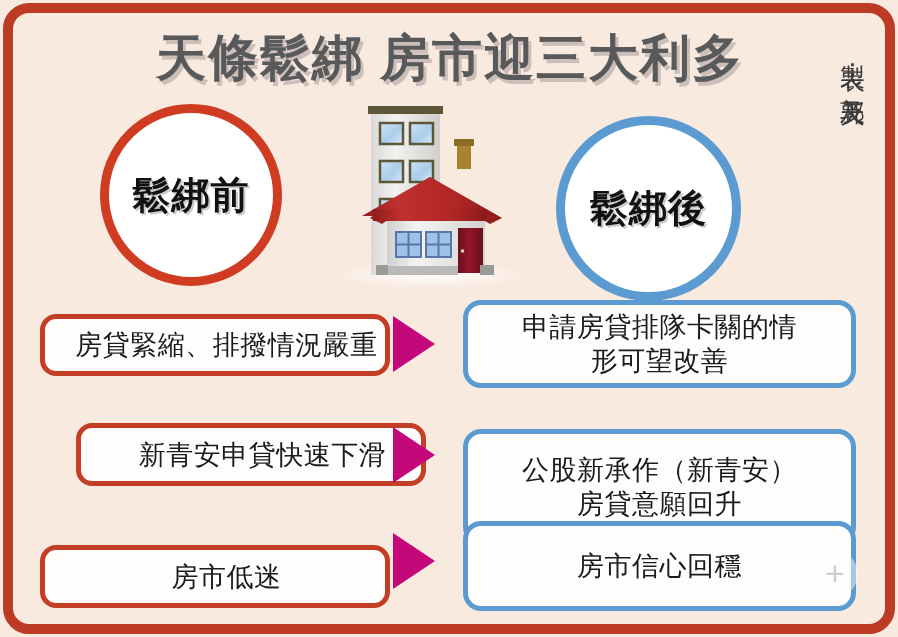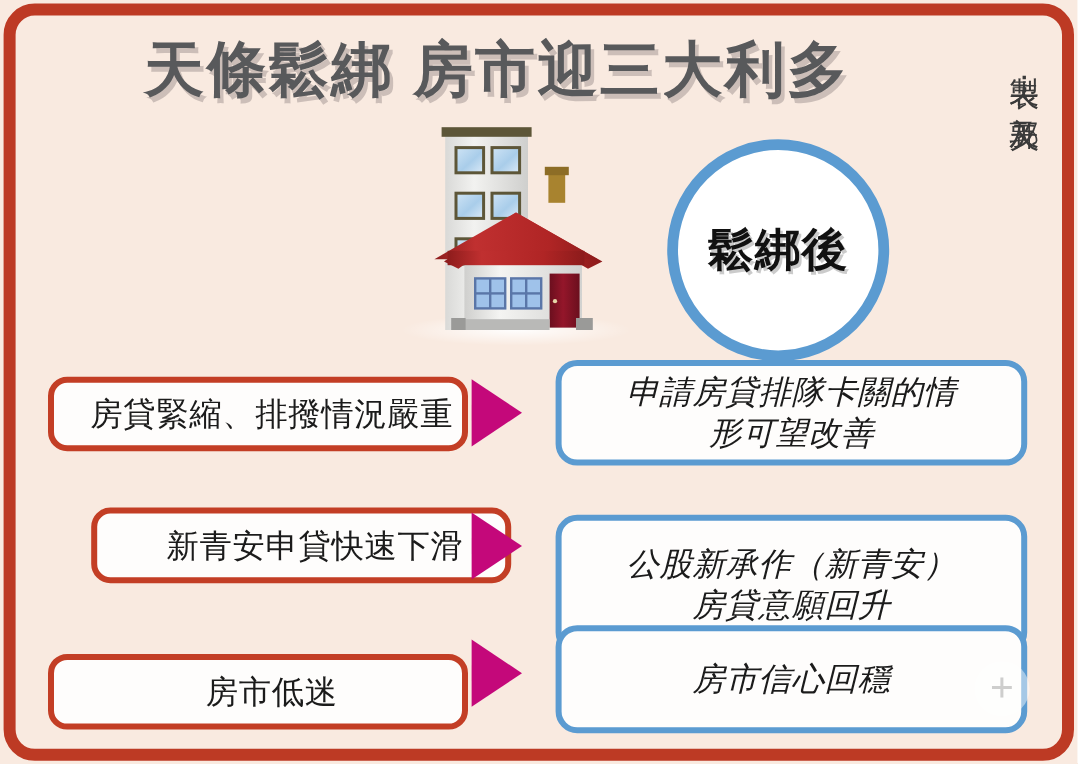--- a/index.html
+++ b/index.html
@@ -34,20 +34,21 @@
   }
 
   
   .title {
     position: absolute;
     left: 120px;
     top: 28px;
     width: 660px;
     height: 60px;
     line-height: 60px;
+    text-align: center;
     font-size: 50px;
     font-weight: bold;
     letter-spacing: 2px;
     color: #58595b;
     text-shadow: 3px 4px 0 rgba(120,110,110,0.35);
     white-space: nowrap;
   }
 
   
   .credit {
@@ -133,21 +134,20 @@
     width: 350px;
     border: 5px solid #c33e25;
     border-radius: 16px;
     padding-left: 23px;
   }
   .box-right {
     left: 463px;
     width: 393px;
     border: 5px solid #5b9bd1;
     border-radius: 18px;
-    font-style: italic;
   }
 
   .box-left.r1 { top: 14px; height: 62px; }
   .box-right.r1 { top: 0px;  height: 88px; }
   .box-left.r2 { top: 12px; height: 63px; margin-left: 36px; }
   .box-right.r2 { top: 18px;  height: 116px; }
   .box-left.r3 { top: 8px;  height: 63px; margin-top: 16px; }
   .box-right.r3 { top: 0px;  height: 90px; align-items: center; }
 
   
@@ -184,20 +184,23 @@
 <body>
 
 <div id="infographic">
 
   <div class="frame"></div>
 
   <div class="title">天條鬆綁  房市迎三大利多</div>
 
   <div class="credit">製表：郭及天</div>
 
+  <div class="circle circle-before">
+    <span>鬆綁前</span>
+  </div>
 
   <div class="circle circle-after">
     <span>鬆綁後</span>
   </div>
 
   <div class="house-art">
     <svg width="205" height="205" viewBox="0 0 205 205" xmlns="http://www.w3.org/2000/svg">
       <defs>
         <linearGradient id="bldgGrad" x1="0" y1="0" x2="1" y2="0">
           <stop offset="0%" stop-color="#d9d9d7"></stop>

